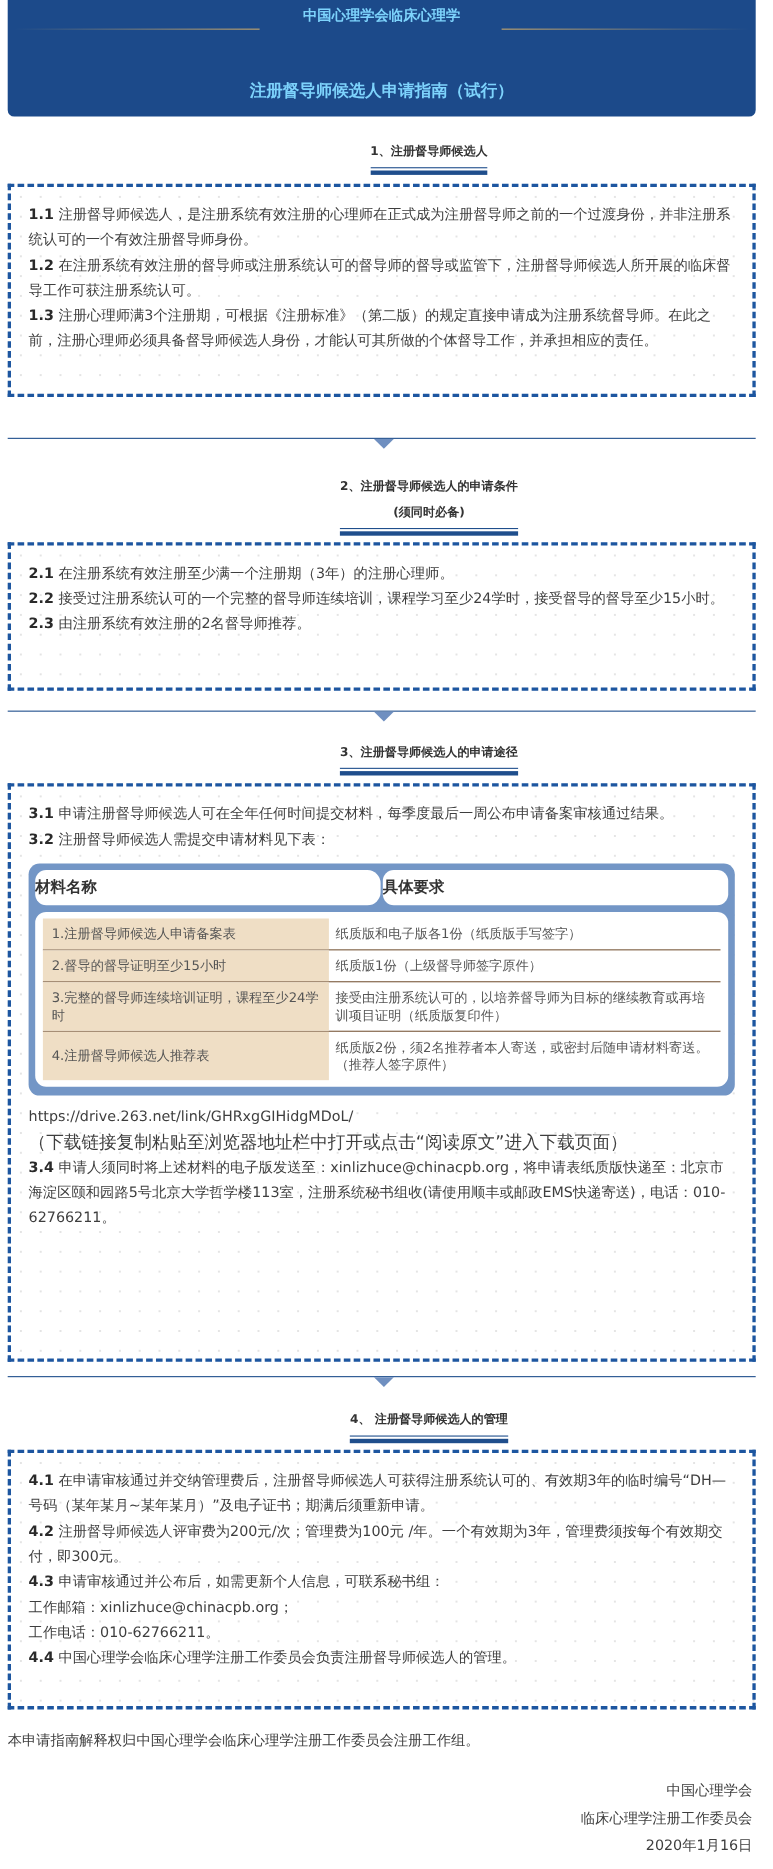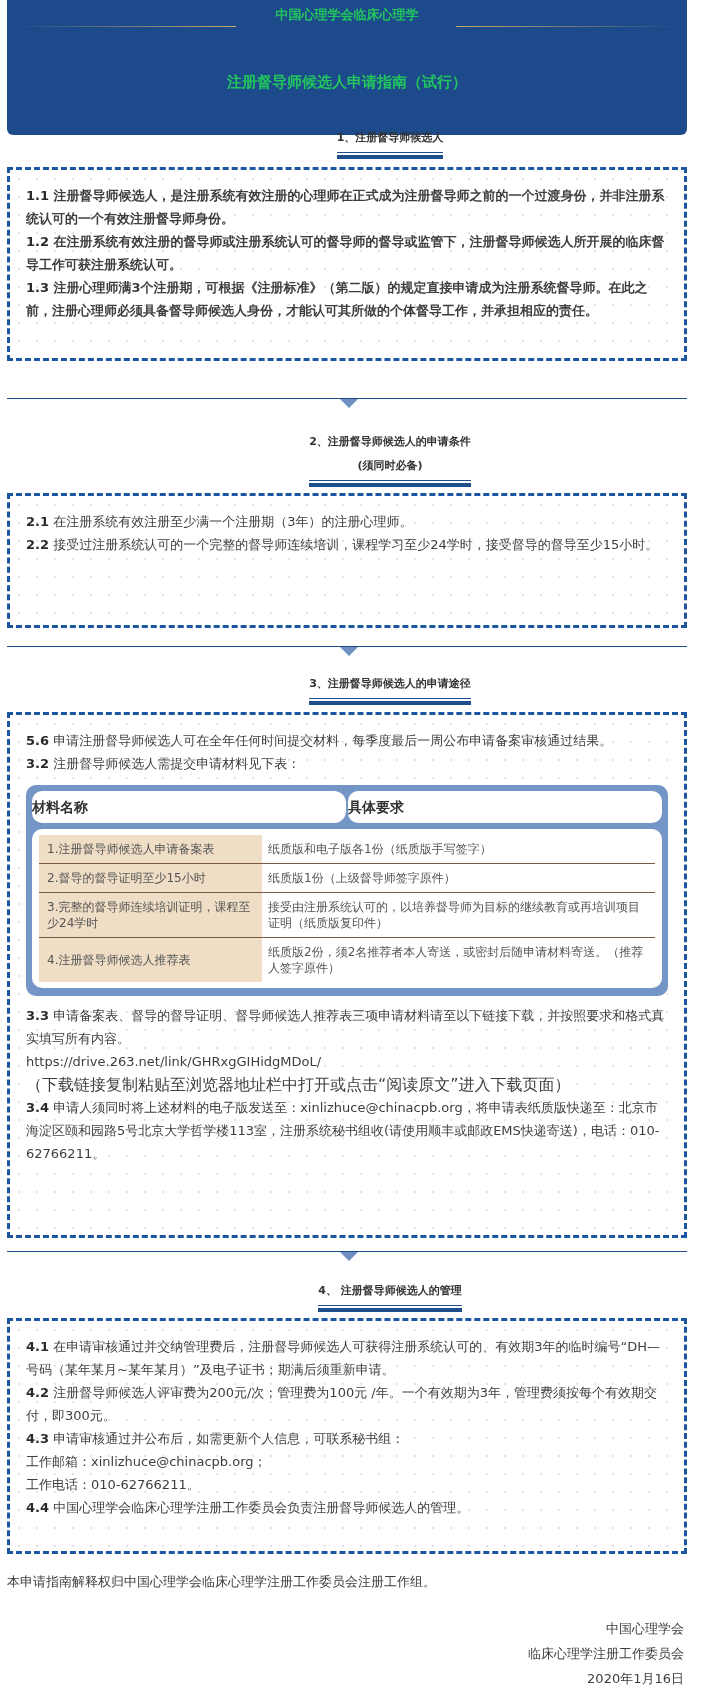--- a/index.html
+++ b/index.html
@@ -1,21 +1,21 @@
 <!DOCTYPE html>
 <html><head>
 <meta charset="utf-8">
 <style>
   * { box-sizing: border-box; margin: 0; padding: 0; }
   html, body { width: 703px; background: #ffffff; }
   body { font-family: "DejaVu Sans", "Liberation Sans", sans-serif; color: #3e3e3e; position: relative; height: 1699px; overflow: hidden; }
 
   .header {
-    position: absolute; left: 7px; top: 0; width: 680px; height: 135px;
-    background: #1c4a8a; border-radius: 0 0 6px 6px; color: #22c55e; text-align: center;
+    position: absolute; left: 7px; top: 0; width: 680px; height: 106px;
+    background: #1c4a8a; border-radius: 0 0 6px 6px; color: #7dd3fc; text-align: center;
   }
   .header .org1 { position: absolute; top: 6px; left: 0; right: 0; font-size: 13px; font-weight: bold; line-height: 18px; }
   .header .gold-line { position: absolute; top: 26px; height: 1px; background: linear-gradient(90deg, rgba(200,170,110,0), #c9a86a); }
   .header .gold-line.l { left: 6px; width: 223px; }
   .header .gold-line.r { right: 6px; width: 225px; background: linear-gradient(90deg, #c9a86a, rgba(200,170,110,0)); }
   .header .org2 { position: absolute; top: 30px; left: 0; right: 0; font-size: 13px; font-weight: bold; line-height: 18px; }
   .header .title { position: absolute; top: 72px; left: 0; right: 0; font-size: 15px; font-weight: bold; line-height: 20px; }
 
   .sec-title { position: absolute; left: 0; width: 694px; text-align: center; font-size: 11px; font-weight: bold; color: #333; line-height: 24px; margin-left: 43px; }
   .sec-title .inner { display: inline-block; padding: 0 2px 4px; position: relative; }
@@ -39,63 +39,64 @@
 
   .tbl-wrap {
     margin: 10px 0 8px 0; background: #7396c6; border-radius: 10px; padding: 6px 6px 8px 6px;
   }
   .tbl-head { display: flex; gap: 2px; }
   .tbl-head div { flex: 1; background: #fff; border-radius: 10px; text-align: left; font-weight: bold; font-size: 14px; height: 32px; line-height: 32px; color: #333; }
   .tbl-head div:first-child { border-radius: 10px 12px 12px 10px; }
   .tbl-body { background: #fff; border-radius: 10px; margin-top: 6px; padding: 6px 7px 6px 7px; }
   .row { display: flex; border-bottom: 1px solid #7a5a3c; font-size: 12px; line-height: 16px; color: #555; }
   .row:last-child { border-bottom: none; }
-  .row .c1 { width: 223px; background: #efdec5; padding: 6px 8px; display: flex; align-items: center; }
+  .row .c1 { width: 260px; background: #efdec5; padding: 6px 8px; display: flex; align-items: center; }
   .row .c2 { flex: 1; padding: 6px 6px; display: flex; align-items: center; }
 
   .footer-note { position: absolute; left: 7px; top: 1573px; font-size: 13px; color: #3e3e3e; }
   .sign { position: absolute; right: 19px; text-align: right; font-size: 13px; color: #3e3e3e; line-height: 24px; }
   a.link { color: #3e3e3e; text-decoration: none; }
 </style>
 </head>
 <body>
 
 <div class="header">
   <div class="org1">中国心理学会临床心理学</div>
   <div class="gold-line l"></div>
   <div class="gold-line r"></div>
   <div class="title">注册督导师候选人申请指南（试行）</div>
 </div>
 
 <div class="sec-title" style="top:126px;">
   <span class="inner"><span>1、注册督导师候选人</span><span class="ul"></span></span>
 </div>
-<div class="box" style="top:167px; height:194px;font-weight:bold;">
+<div class="box" style="top:167px; height:194px;">
   <p><b>1.1</b><span> 注册督导师候选人，是注册系统有效注册的心理师在正式成为注册督导师之前的一个过渡身份，并非注册系统认可的一个有效注册督导师身份。</span></p>
   <p><b>1.2</b><span> 在注册系统有效注册的督导师或注册系统认可的督导师的督导或监管下，注册督导师候选人所开展的临床督导工作可获注册系统认可。</span></p>
   <p><b>1.3</b><span> 注册心理师满3个注册期，可根据《注册标准》（第二版）的规定直接申请成为注册系统督导师。在此之前，注册心理师必须具备督导师候选人身份，才能认可其所做的个体督导工作，并承担相应的责任。</span></p>
 </div>
 <div class="divider" style="top:398px;"></div>
 <div class="tri" style="top:399px;"></div>
 
 <div class="sec-title" style="top:430px;">
   <span class="inner"><span>2、注册督导师候选人的申请条件</span><br><span>(须同时必备)</span><span class="ul"></span></span>
 </div>
 <div class="box" style="top:493px; height:135px;">
   <p><b>2.1</b><span> 在注册系统有效注册至少满一个注册期（3年）的注册心理师。</span></p>
   <p><b>2.2</b><span> 接受过注册系统认可的一个完整的督导师连续培训，课程学习至少24学时，接受督导的督导至少15小时。</span></p>
+  <p><b>2.3</b><span> 由注册系统有效注册的2名督导师推荐。</span></p>
 </div>
 <div class="divider" style="top:646px;"></div>
 <div class="tri" style="top:647px;"></div>
 
 <div class="sec-title" style="top:672px;">
   <span class="inner"><span>3、注册督导师候选人的申请途径</span><span class="ul"></span></span>
 </div>
 <div class="box" style="top:712px; height:526px;">
-  <p><b>5.6</b><span> 申请注册督导师候选人可在全年任何时间提交材料，每季度最后一周公布申请备案审核通过结果。</span></p>
+  <p><b>3.1</b><span> 申请注册督导师候选人可在全年任何时间提交材料，每季度最后一周公布申请备案审核通过结果。</span></p>
   <p><b>3.2</b><span> 注册督导师候选人需提交申请材料见下表：</span></p>
 
   <div class="tbl-wrap">
     <div class="tbl-head">
       <div>材料名称</div>
       <div>具体要求</div>
     </div>
     <div class="tbl-body">
       <div class="row">
         <div class="c1">1.注册督导师候选人申请备案表</div>
@@ -109,21 +110,20 @@
         <div class="c1">3.完整的督导师连续培训证明，课程至少24学时</div>
         <div class="c2">接受由注册系统认可的，以培养督导师为目标的继续教育或再培训项目证明（纸质版复印件）</div>
       </div>
       <div class="row">
         <div class="c1">4.注册督导师候选人推荐表</div>
         <div class="c2">纸质版2份，须2名推荐者本人寄送，或密封后随申请材料寄送。（推荐人签字原件）</div>
       </div>
     </div>
   </div>
 
-  <p><b>3.3</b><span> 申请备案表、督导的督导证明、督导师候选人推荐表三项申请材料请至以下链接下载，并按照要求和格式真实填写所有内容。</span></p>
   <p><a class="link">https://drive.263.net/link/GHRxgGIHidgMDoL/</a></p>
   <p style="font-size:16px;">（下载链接复制粘贴至浏览器地址栏中打开或点击“阅读原文”进入下载页面）</p>
   <p><b>3.4</b><span> 申请人须同时将上述材料的电子版发送至：xinlizhuce@chinacpb.org，将申请表纸质版快递至：北京市海淀区颐和园路5号北京大学哲学楼113室，注册系统秘书组收(请使用顺丰或邮政EMS快递寄送)，电话：010-62766211。</span></p>
 </div>
 <div class="divider" style="top:1251px;"></div>
 <div class="tri" style="top:1252px;"></div>
 
 <div class="sec-title" style="top:1279px;">
   <span class="inner"><span>4、 注册督导师候选人的管理</span><span class="ul"></span></span>
 </div>

